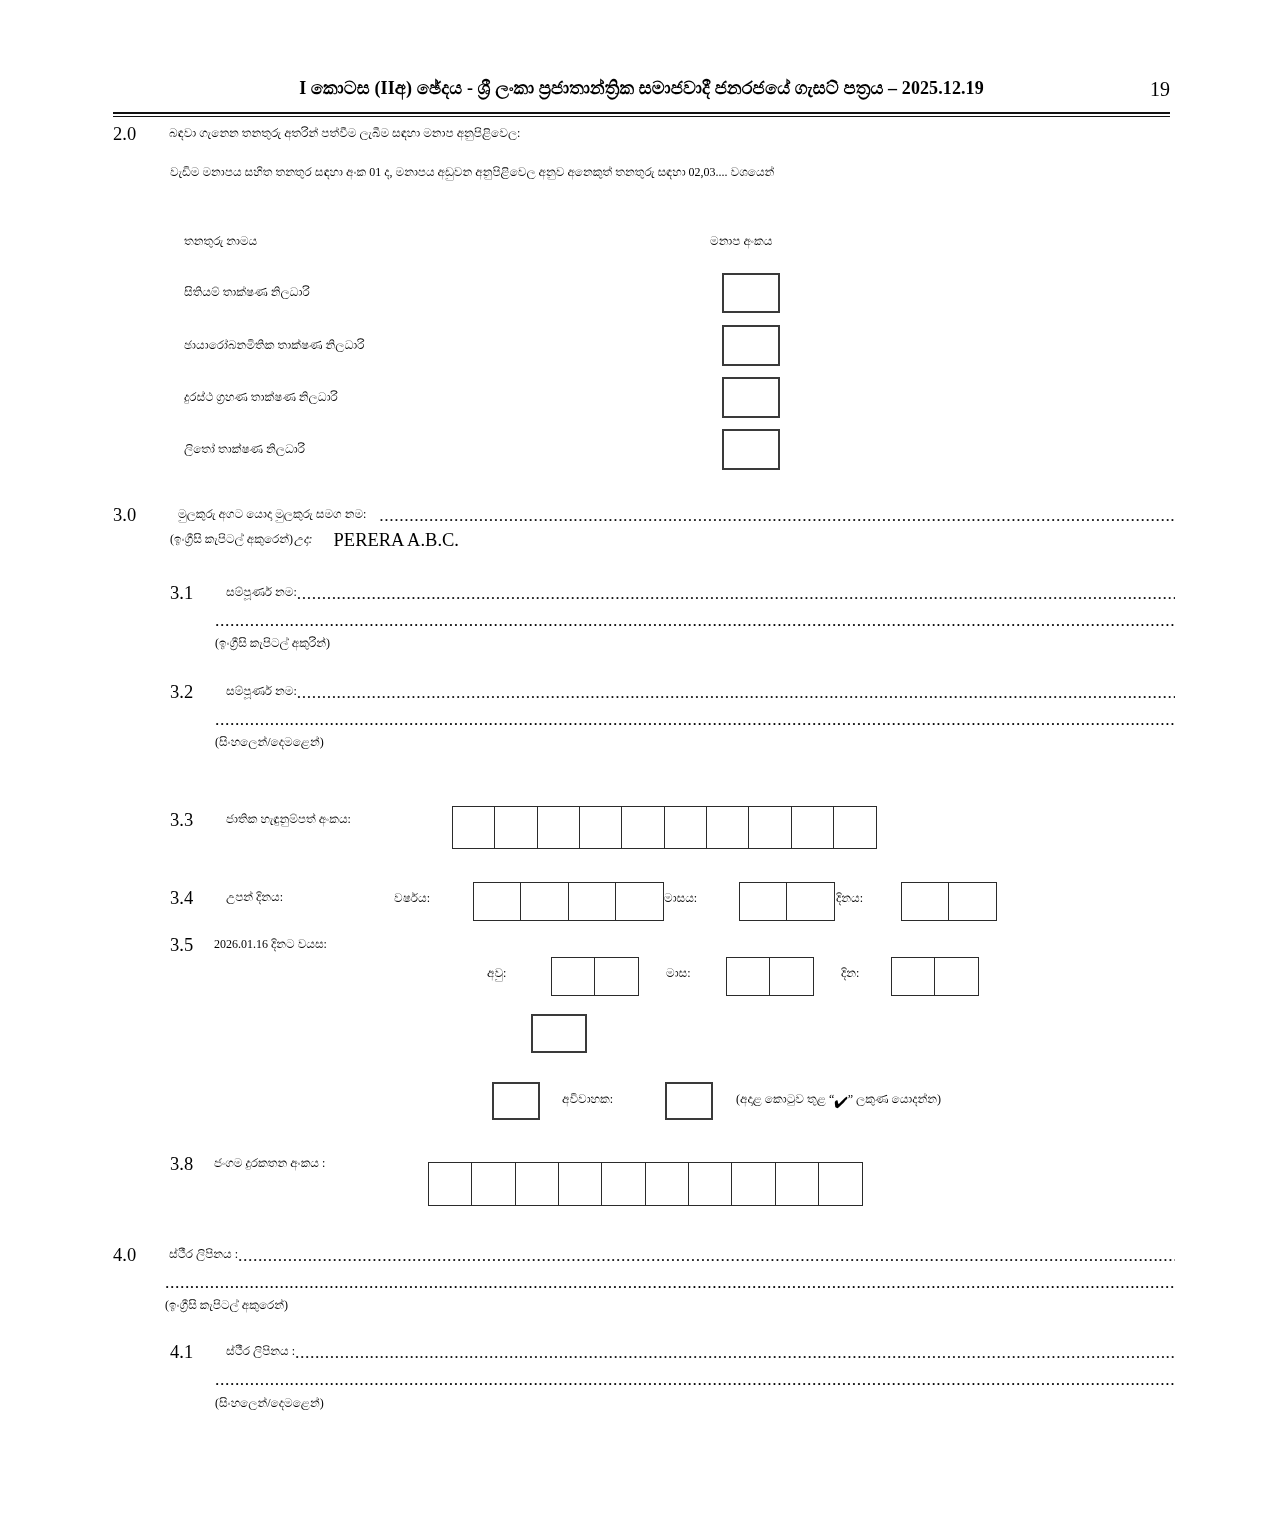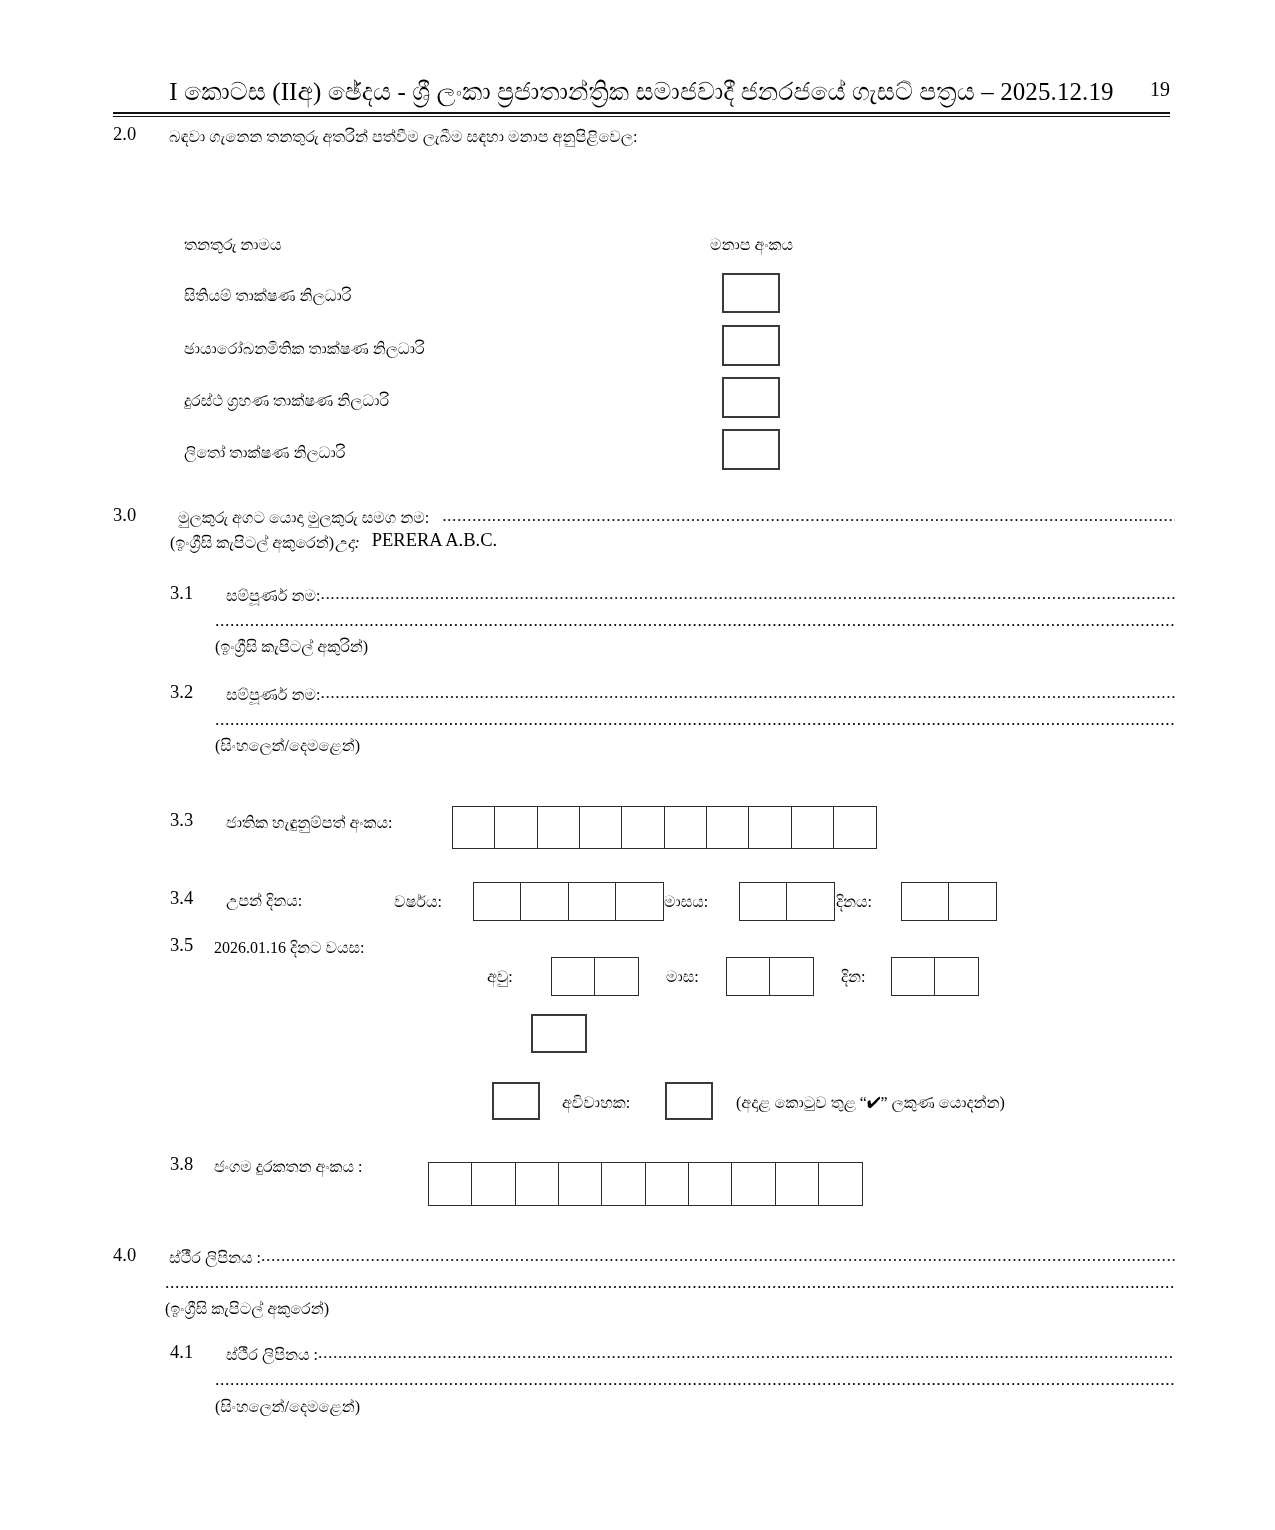--- a/index.html
+++ b/index.html
@@ -35,22 +35,22 @@
     align-items: baseline;
     justify-content: flex-start;
     position: relative;
     height: 28px;
   }
   .header-title {
     position: absolute;
     left: 0;
     right: 0;
     text-align: center;
-    font-size: 25px;
-    font-weight: normal;
+    font-size: 18px;
+    font-weight: bold;
     letter-spacing: 0.1px;
     white-space: nowrap;
   }
   .header-pageno {
     position: absolute;
     right: 0;
     font-size: 20px;
     font-weight: normal;
   }
   .header-rule {
@@ -73,21 +73,21 @@
     align-items: flex-start;
   }
   .lbl-num {
     width: 56px;
     flex: 0 0 auto;
     font-size: 18.5px;
   }
   .lbl-num.tight { width: 44px; }
 
   .body-text {
-    font-size: 16px;
+    font-size: 12px;
     line-height: 1.6;
   }
 
   
   .dots {
     display: inline-block;
     vertical-align: baseline;
     overflow: hidden;
     white-space: nowrap;
     font-size: 17.5px;
@@ -139,20 +139,21 @@
     </div>
   </div>
   <div class="header-rule"></div>
 
   <div class="row" style="left:113px; top:124px; width:1060px;">
     <span class="lbl-num">2.0</span>
     <span class="body-text">බඳවා ගැනෙන තනතුරු අතරින් පත්වීම ලැබීම සඳහා මනාප අනුපිළිවෙල:</span>
   </div>
 
   <div class="row" style="left:170px; top:163px; width:1000px; display:block;">
+    <div class="body-text">වැඩිම මනාපය සහිත තනතුර සඳහා අංක 01 ද, මනාපය අඩුවන අනුපිළිවෙල අනුව අනෙකුත් තනතුරු සඳහා 02,03.... වශයෙන්</div>
   </div>
 
   <div class="row" style="left:184px; top:232px;">
     <span class="body-text">තනතුරු නාමය</span>
   </div>
   <div class="row" style="left:710px; top:232px;">
     <span class="body-text">මනාප අංකය</span>
   </div>
 
   <div class="row" style="left:184px; top:283px;">
@@ -176,21 +177,21 @@
   <div class="sqbox" style="left:722px; top:429px; width:58px; height:41px;"></div>
 
   <div class="row" style="left:113px; top:505px; width:1062px;gap:9px;">
     <span class="lbl-num">3.0</span>
     <span class="body-text nowrap">මුලකුරු අගට යොදා මුලකුරු සමග නම:</span>
     <span class="dots" style="flex:1 1 auto; margin-left:4px;">...........................................................................................................................................................................................................</span>
   </div>
   <div class="row" style="left:170px; top:530px;">
     <span class="body-text">(ඉංග්‍රීසි කැපිටල් අකුරෙන්)</span>
     <span class="body-text italic" style="margin-left:1px;">උදා:</span>
-    <span class="num" style="margin-left:12px;">PERERA A.B.C.</span>
+    <span class="num" style="margin-left:21px;">PERERA A.B.C.</span>
   </div>
 
   <div class="row" style="left:170px; top:583px; width:1005px;">
     <span class="lbl-num">3.1</span>
     <span class="body-text nowrap">සම්පූර්ණ නම:</span>
     <span class="dots" style="flex:1 1 auto;">...........................................................................................................................................................................................................</span>
   </div>
   <div class="dotline" style="left:215px; top:610px; width:960px;">..........................................................................................................................................................................................................................</div>
   <div class="row" style="left:215px; top:634px;">
     <span class="body-text">(ඉංග්‍රීසි කැපිටල් අකුරින්)</span>

